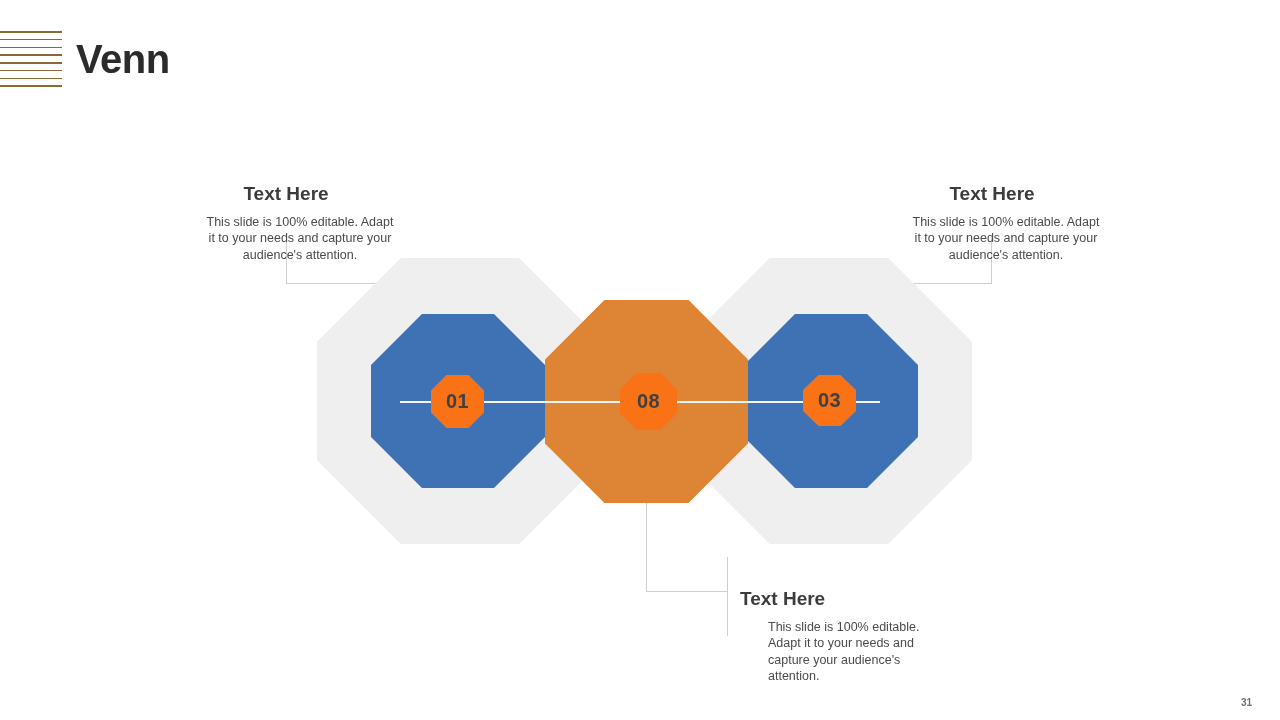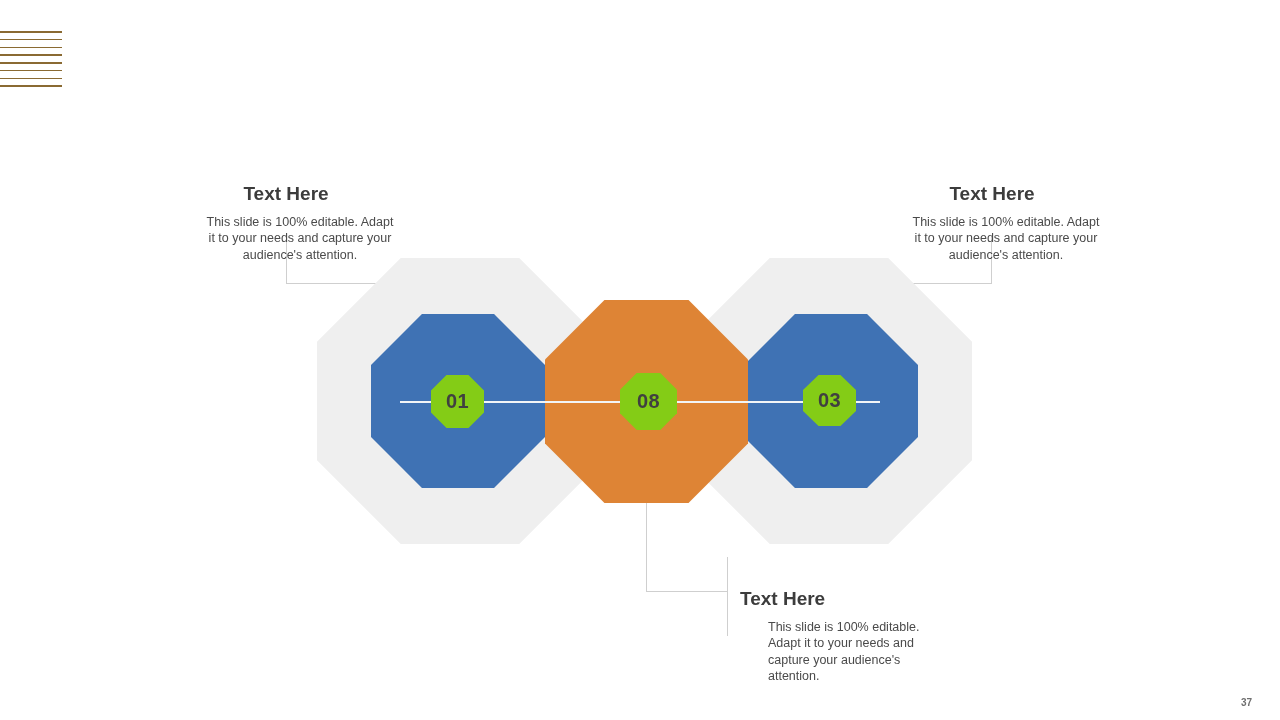--- a/index.html
+++ b/index.html
@@ -79,21 +79,21 @@
       0% 70.71%, 0% 29.29%
     );
   }
 
   .oct-ghost { background: #efefef; z-index: 1; }
   .oct-blue  { background: #3f72b4; z-index: 3; }
   .oct-orange{ background: #de8435; z-index: 4; }
 
   .oct-num {
     position: absolute;
-    background: #84cc16;
+    background: #f97316;
     z-index: 8;
     display: flex;
     align-items: center;
     justify-content: center;
     clip-path: polygon(
       29.29% 0%, 70.71% 0%,
       100% 29.29%, 100% 70.71%,
       70.71% 100%, 29.29% 100%,
       0% 70.71%, 0% 29.29%
     );
@@ -140,20 +140,21 @@
   <div class="header-lines">
     <i></i>
       <i></i>
       <i></i>
       <i></i>
       <i></i>
       <i></i>
       <i></i>
       <i></i>
   </div>
+  <div class="page-title">Venn</div>
 </div>
 
 <div class="conn v" style="left:286px; top:237px; height:47px;"></div>
 <div class="conn h" style="left:286px; top:283px; width:118px;"></div>
 
 <div class="conn v" style="left:991px; top:237px; height:47px;"></div>
 <div class="conn h" style="left:875px; top:283px; width:117px;"></div>
 
 <div class="conn v" style="left:646px; top:503px; height:89px;"></div>
 <div class="conn h" style="left:646px; top:591px; width:82px;"></div>
@@ -188,13 +189,13 @@
 <div class="callout center" style="left:882px; top:155px; width:220px;">
   <div class="c-title">Text Here</div>
   <div class="c-body">This slide is 100% editable. Adapt it to your needs and capture your audience's attention.</div>
 </div>
 
 <div class="callout left" style="left:740px; top:560px; width:205px;">
   <div class="c-title">Text Here</div>
   <div class="c-body">This slide is 100% editable. Adapt it to your needs and capture your audience's attention.</div>
 </div>
 
-<div class="page-number">37</div>
+<div class="page-number">31</div>
 
 </body></html>

